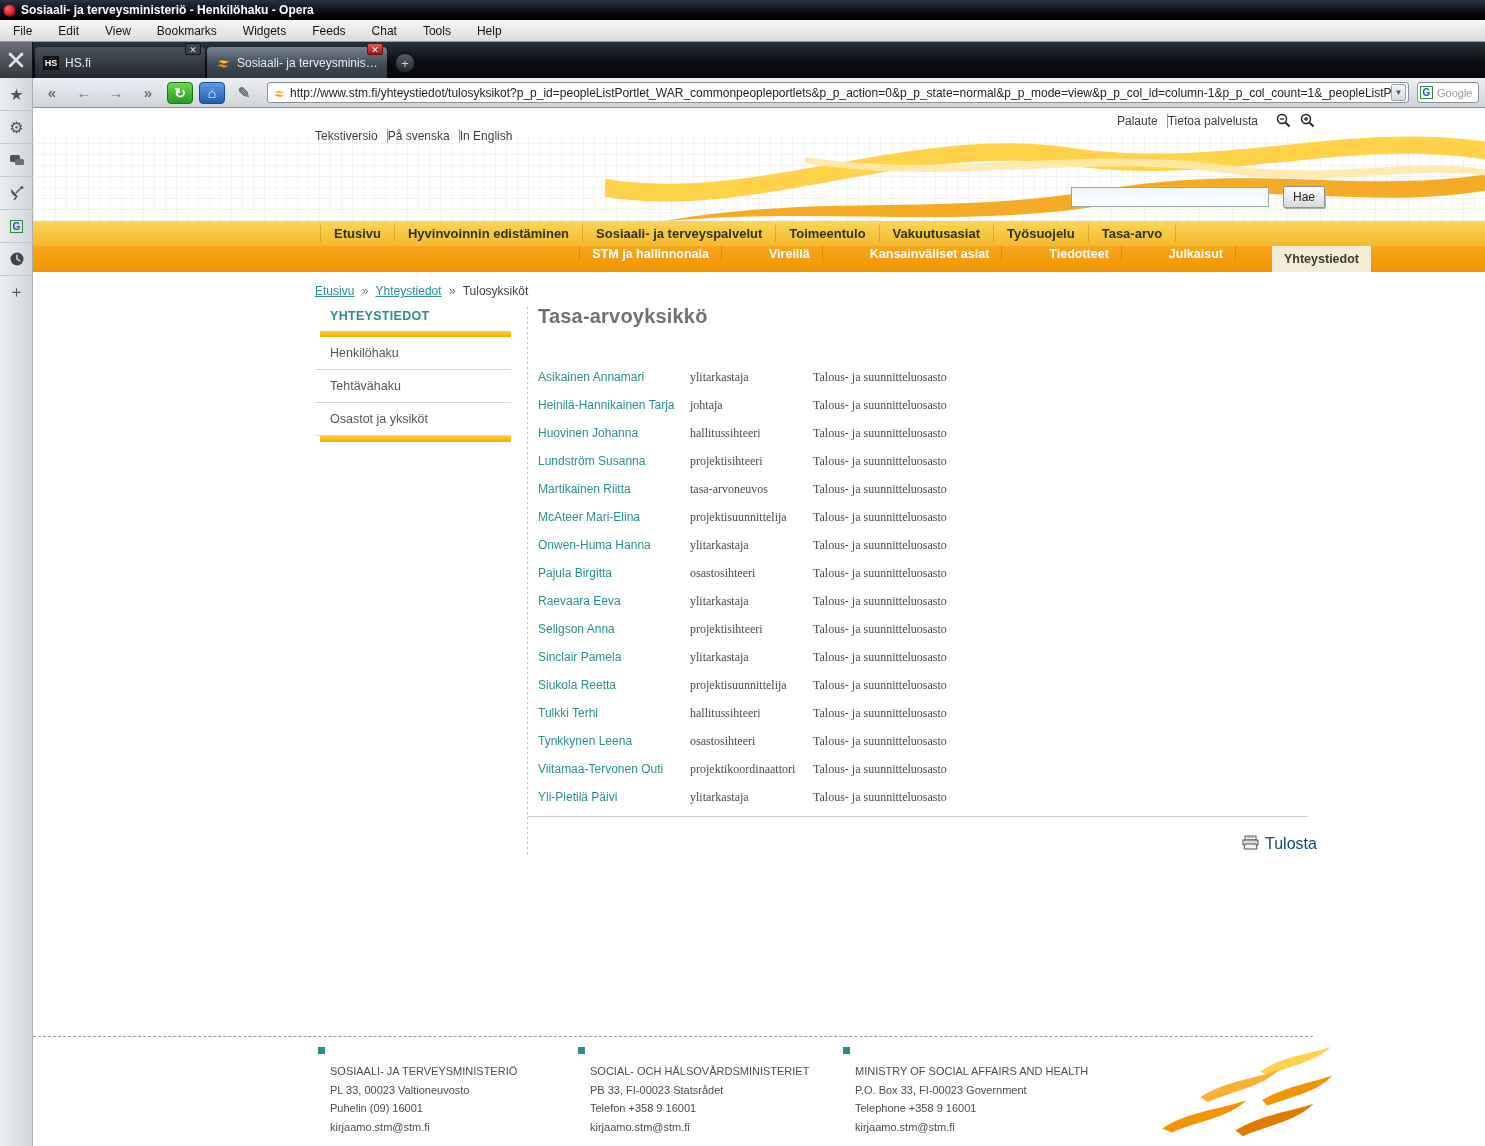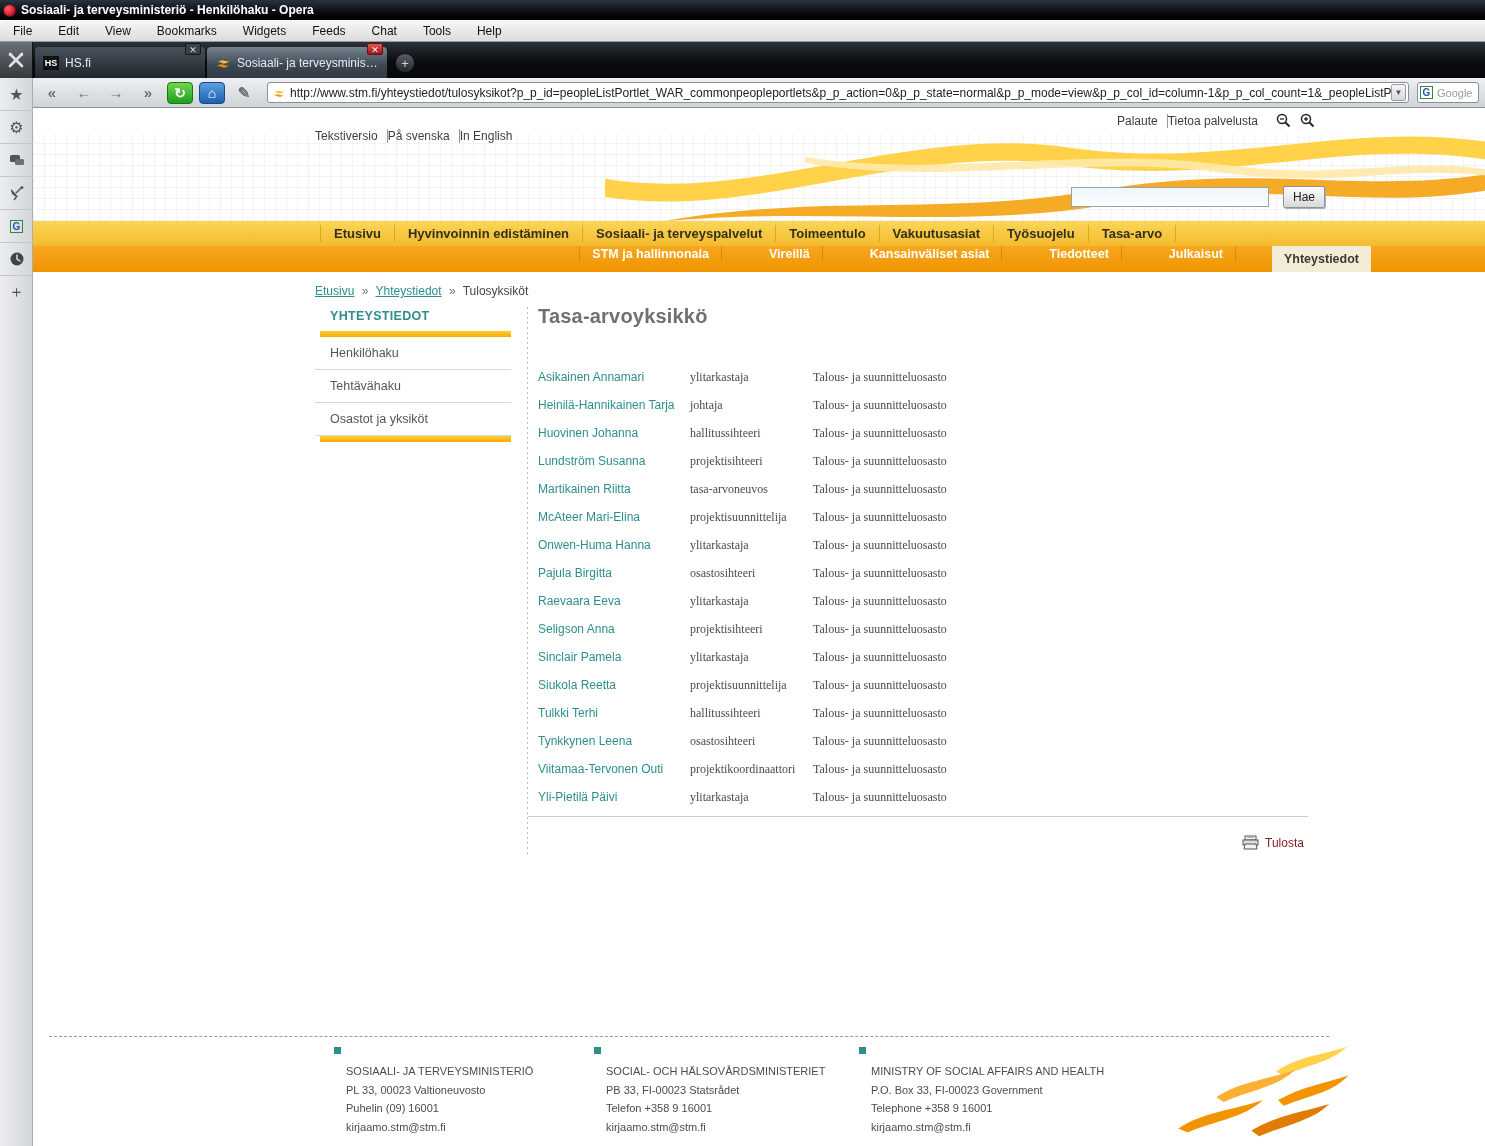--- a/index.html
+++ b/index.html
@@ -128,25 +128,25 @@
   .pagetitle { position:absolute; left:505px; top:197px; font-size:20px; font-weight:bold;
     color:#6e7173; letter-spacing:.2px; }
 
   .peoplelist { position:absolute; left:505px; top:255px; width:775px; }
   .person-row { display:grid; grid-template-columns:152px 123px auto; height:28px;
     align-items:center; font-size:12px; }
   .p-name { color:#2E8E8E; }
   .p-title, .p-dept { color:#4a4a4a;font-family:Liberation Serif, serif; }
   .list-endline { position:absolute; left:495px; top:708px; width:780px; height:1px; background:#ccc; }
 
-  .printlink { position:absolute; left:1209px; top:727px; display:flex; align-items:flex-end;
-    font-size:12px; color:#7f1d1d; }
+  .printlink { position:absolute; left:1209px; top:727px; display:flex; align-items:flex-start;
+    font-size:16px; color:#0c4a6e; }
   .printlink svg { margin-right:6px; }
 
-  .sitefooter { position:absolute; left:16px; top:928px; width:1280px; height:110px;
+  .sitefooter { position:absolute; left:0; top:928px; width:1280px; height:110px;
     border-top:1px dashed #9a9a9a; font-size:11px; color:#4c4c4c; }
   .footcol { position:absolute; top:10px; }
   .footcol .fsq { width:7px; height:7px; background:#2E8E8E; margin-bottom:8px; }
   .footcol .fline { line-height:18.5px; padding-left:12px; }
   .footwave { position:absolute; left:1115px; top:8px; }
 </style>
 </head>
 <body>
 
 <div class="titlebar">

